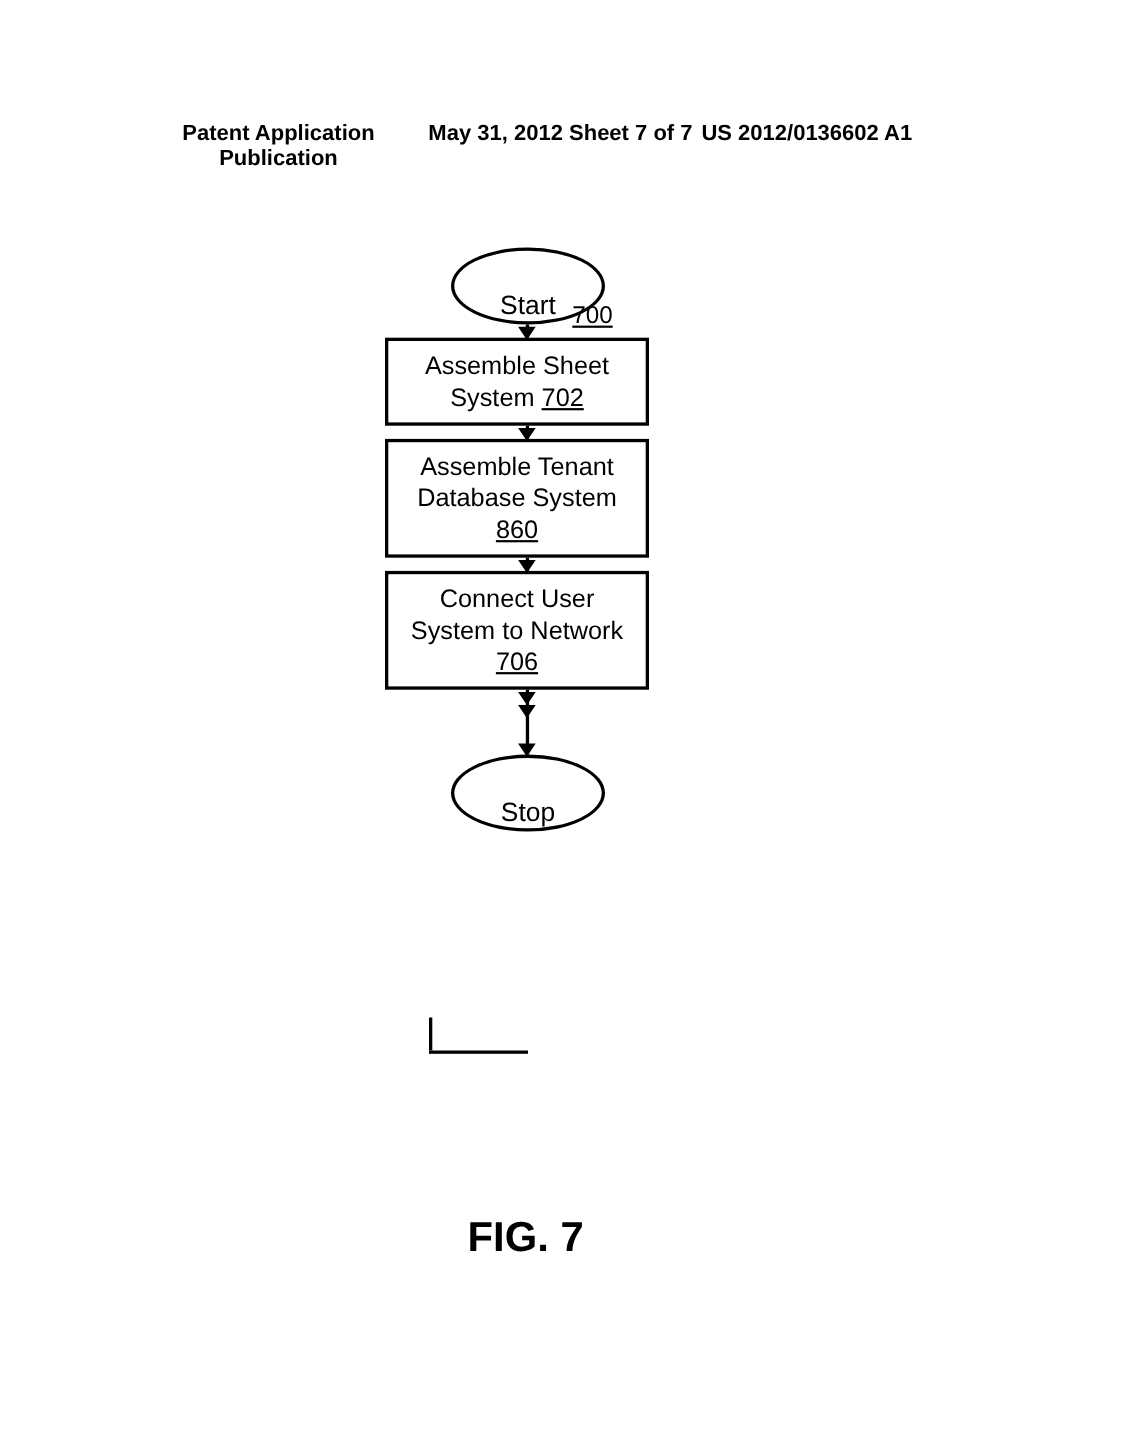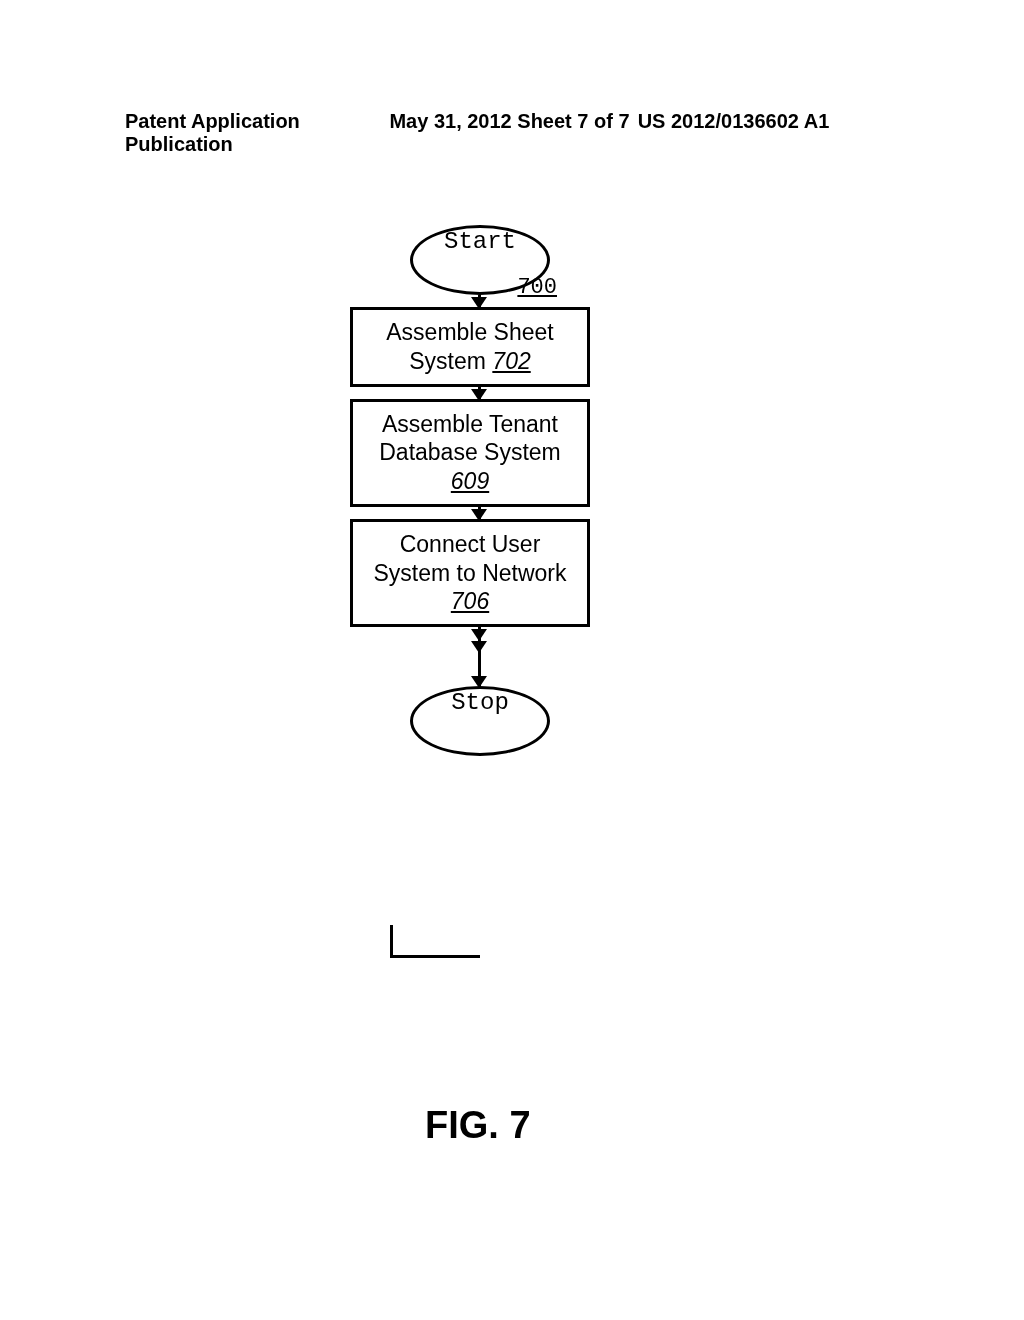--- a/index.html
+++ b/index.html
@@ -16,20 +16,21 @@
     }
     .header {
       display: flex;
       justify-content: space-between;
       padding: 110px 130px 0 125px;
       font-size: 20px;
       font-weight: bold;
     }
     .header-left {
       flex: 1;
+      text-align: center;
     }
     .header-center {
       flex: 1;
       text-align: center;
     }
     .header-right {
       flex: 1;
       text-align: left;
     }
     .diagram {
@@ -37,46 +38,44 @@
       left: 350px;
       top: 225px;
       width: 260px;
     }
     .start-stop {
       width: 140px;
       height: 70px;
       border: 3px solid #000;
       border-radius: 50%;
       display: flex;
-      align-items: flex-start;
+      align-items: flex-end;
       justify-content: center;
       font-size: 24px;
       margin-left: 60px;
       position: relative;
-      font-family: Liberation Mono, monospace;
     }
     .start-id {
       position: absolute;
       right: -10px;
       bottom: -8px;
       font-size: 22px;
       text-decoration: underline;
       margin-left: 28px;
     }
     .process-box {
       width: 240px;
       border: 3px solid #000;
       padding: 8px 6px;
       text-align: center;
       font-size: 23px;
       line-height: 1.25;
     }
     .ref-id {
       text-decoration: underline;
-      font-style: italic;
     }
     .arrow-down {
       width: 3px;
       height: 20px;
       background: #000;
       margin: 0 auto;
       position: relative;
       margin-left: 128px;
     }
     .arrow-down::after {
@@ -135,21 +134,21 @@
     <span class="start-id">700</span>
   </div>
   <div class="arrow-down arrow-short"></div>
 
   <div class="process-box">
     <span>Assemble Sheet System </span><span class="ref-id">702</span>
   </div>
   <div class="arrow-down arrow-short"></div>
 
   <div class="process-box">
-    <span>Assemble Tenant Database System </span><span class="ref-id">609</span>
+    <span>Assemble Tenant Database System </span><span class="ref-id">860</span>
   </div>
   <div class="arrow-down arrow-short"></div>
 
   <div class="process-box">
     <span>Connect User System to Network </span><span class="ref-id">706</span>
   </div>
   <div class="arrow-down arrow-short"></div>
 
   <div class="arrow-down arrow-short"></div>
 

